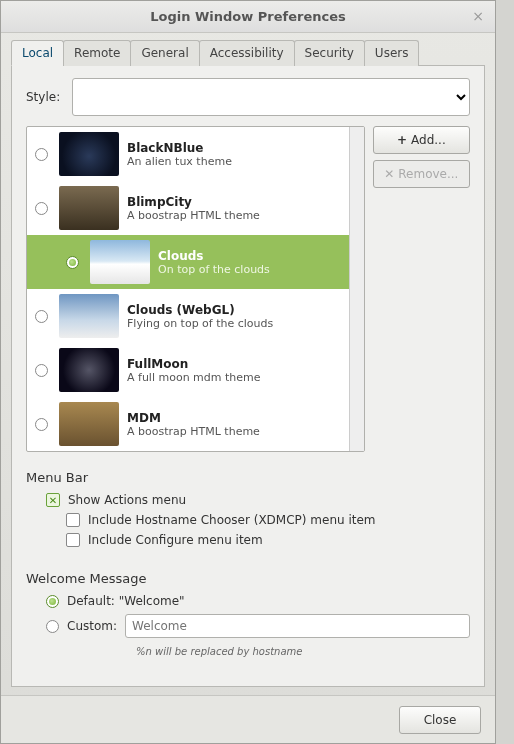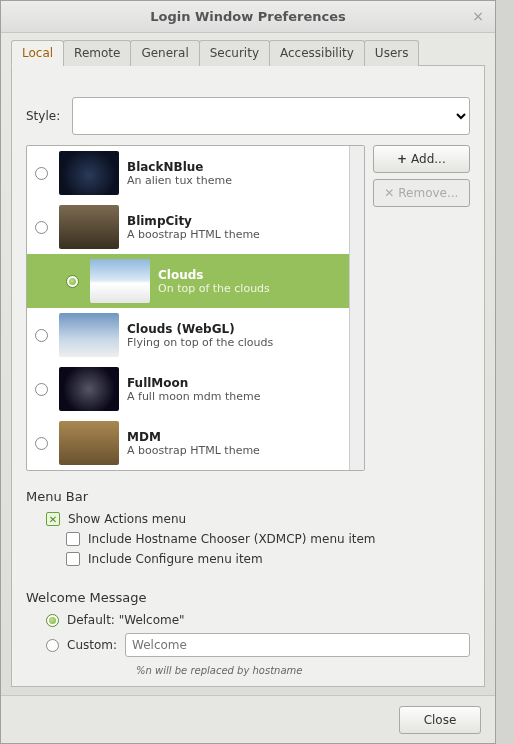--- a/index.html
+++ b/index.html
@@ -8,23 +8,23 @@
 .window { width: 496px; height: 744px; background: linear-gradient(to bottom, #e8e8e4 0%, #dcdcd8 100%); border: 1px solid #a0a09c; display: flex; flex-direction: column; }
 
 .titlebar { height: 32px; display: flex; align-items: center; justify-content: center; position: relative; background: linear-gradient(to bottom, #ececea, #dedede); border-bottom: 1px solid #c6c6c2; }
 .titlebar .title { font-size: 13px; font-weight: bold; color: #555; }
 .titlebar .close-x { position: absolute; right: 8px; top: 6px; width: 18px; height: 18px; color: #999; font-size: 14px; text-align: center; line-height: 18px; cursor: pointer; }
 
 .content { flex: 1; padding: 6px 10px 8px 10px; display: flex; flex-direction: column; }
 
 .tabs { display: flex; border-bottom: 1px solid #b8b8b4; position: relative; z-index: 2; }
 .tab { padding: 5px 10px; font-size: 12px; color: #444; background: #e2e2de; border: 1px solid #b8b8b4; border-bottom: none; margin-right: -1px; border-radius: 3px 3px 0 0; cursor: pointer; position: relative; top: 1px; }
-.tab.active { background: #f0f0ee; border-bottom: 1px solid #f0f0ee; color: #a16207; text-align: right; }
-
-.tabpage { background: #f0f0ee; border: 1px solid #b8b8b4; border-top: none; flex: 1; padding: 12px 14px 10px 14px; display: flex; flex-direction: column; overflow: hidden; justify-content: flex-end; }
+.tab.active { background: #f0f0ee; border-bottom: 1px solid #f0f0ee; color: #0c4a6e; text-align: right; }
+
+.tabpage { background: #f0f0ee; border: 1px solid #b8b8b4; border-top: none; flex: 1; padding: 12px 14px 10px 14px; display: flex; flex-direction: column; overflow: hidden; }
 
 .row { display: flex; align-items: center; margin-bottom: 10px; }
 .row .label { font-size: 12px; color: #333; width: 46px; }
 select.style-select { flex: 1; height: 26px; font-size: 12px; background: #fff; border: 1px solid #b0b0ac; border-radius: 3px; padding: 18px 6px; }
 
 .theme-area { display: flex; gap: 8px; flex: 0 0 auto; }
 .theme-frame { width: 348px; height: 326px; background: #fff; border: 1px solid #b0b0ac; border-radius: 2px; position: relative; overflow: hidden; display: flex; }
 .theme-list { flex: 1; overflow-y: auto; }
 .theme-scroll { width: 15px; background: #eee; border-left: 1px solid #ccc; }
 
@@ -78,22 +78,22 @@
     <span class="title">Login Window Preferences</span>
     <span class="close-x">×</span>
   </div>
 
   <div class="content">
 
     <div class="tabs">
       <div class="tab active">Local</div>
       <div class="tab">Remote</div>
       <div class="tab">General</div>
+      <div class="tab">Accessibility</div>
       <div class="tab">Security</div>
-      <div class="tab">Accessibility</div>
       <div class="tab">Users</div>
     </div>
 
     <div class="tabpage">
 
       <div class="row">
         <span class="label">Style:</span>
         <select class="style-select">
           <option>HTML</option>
         </select>

